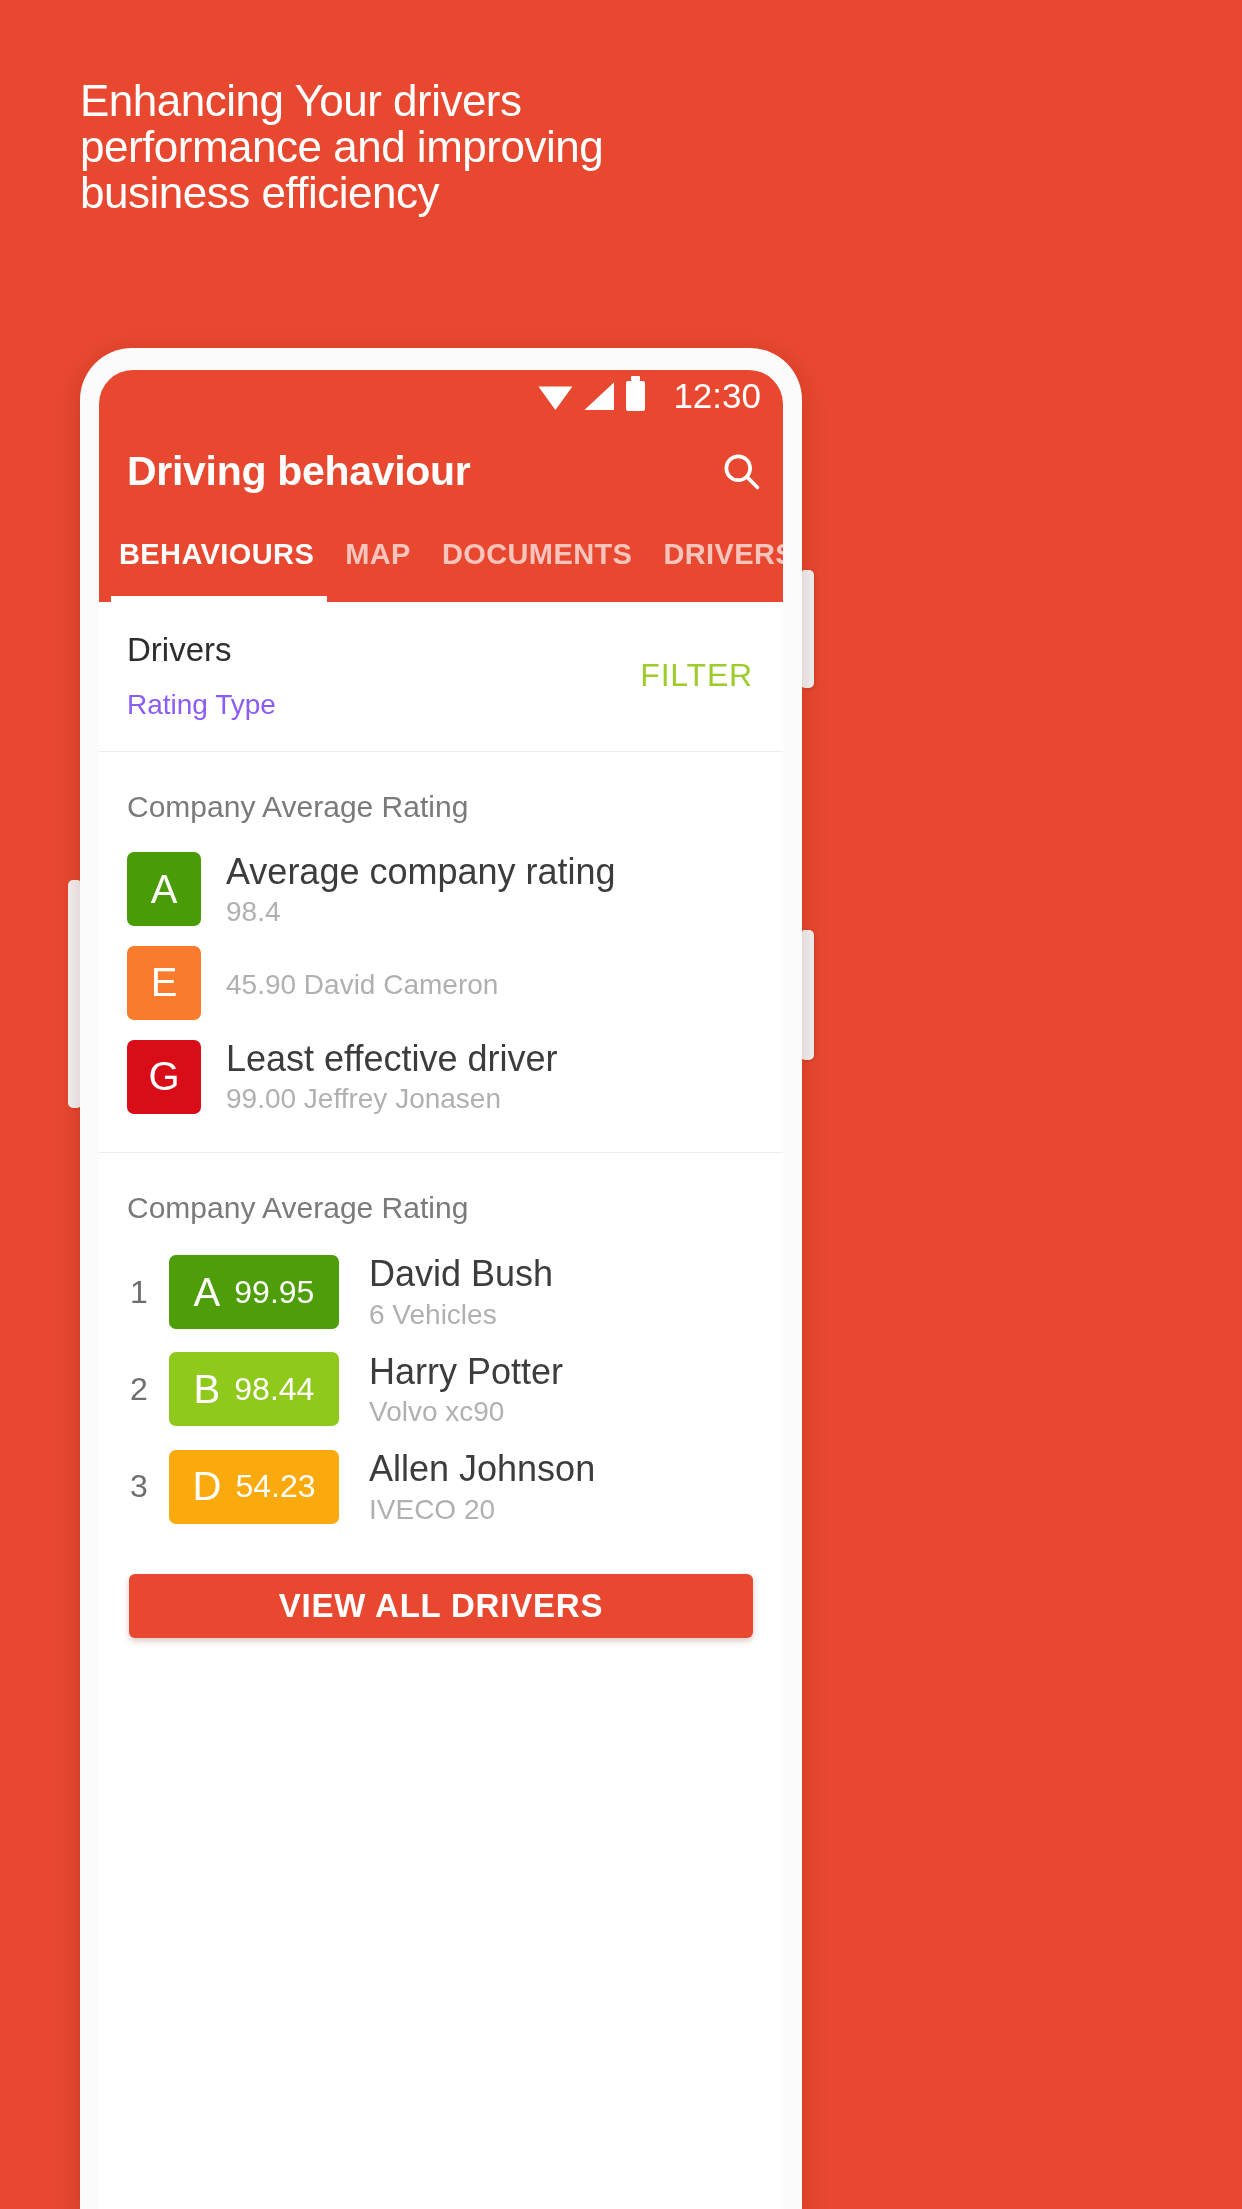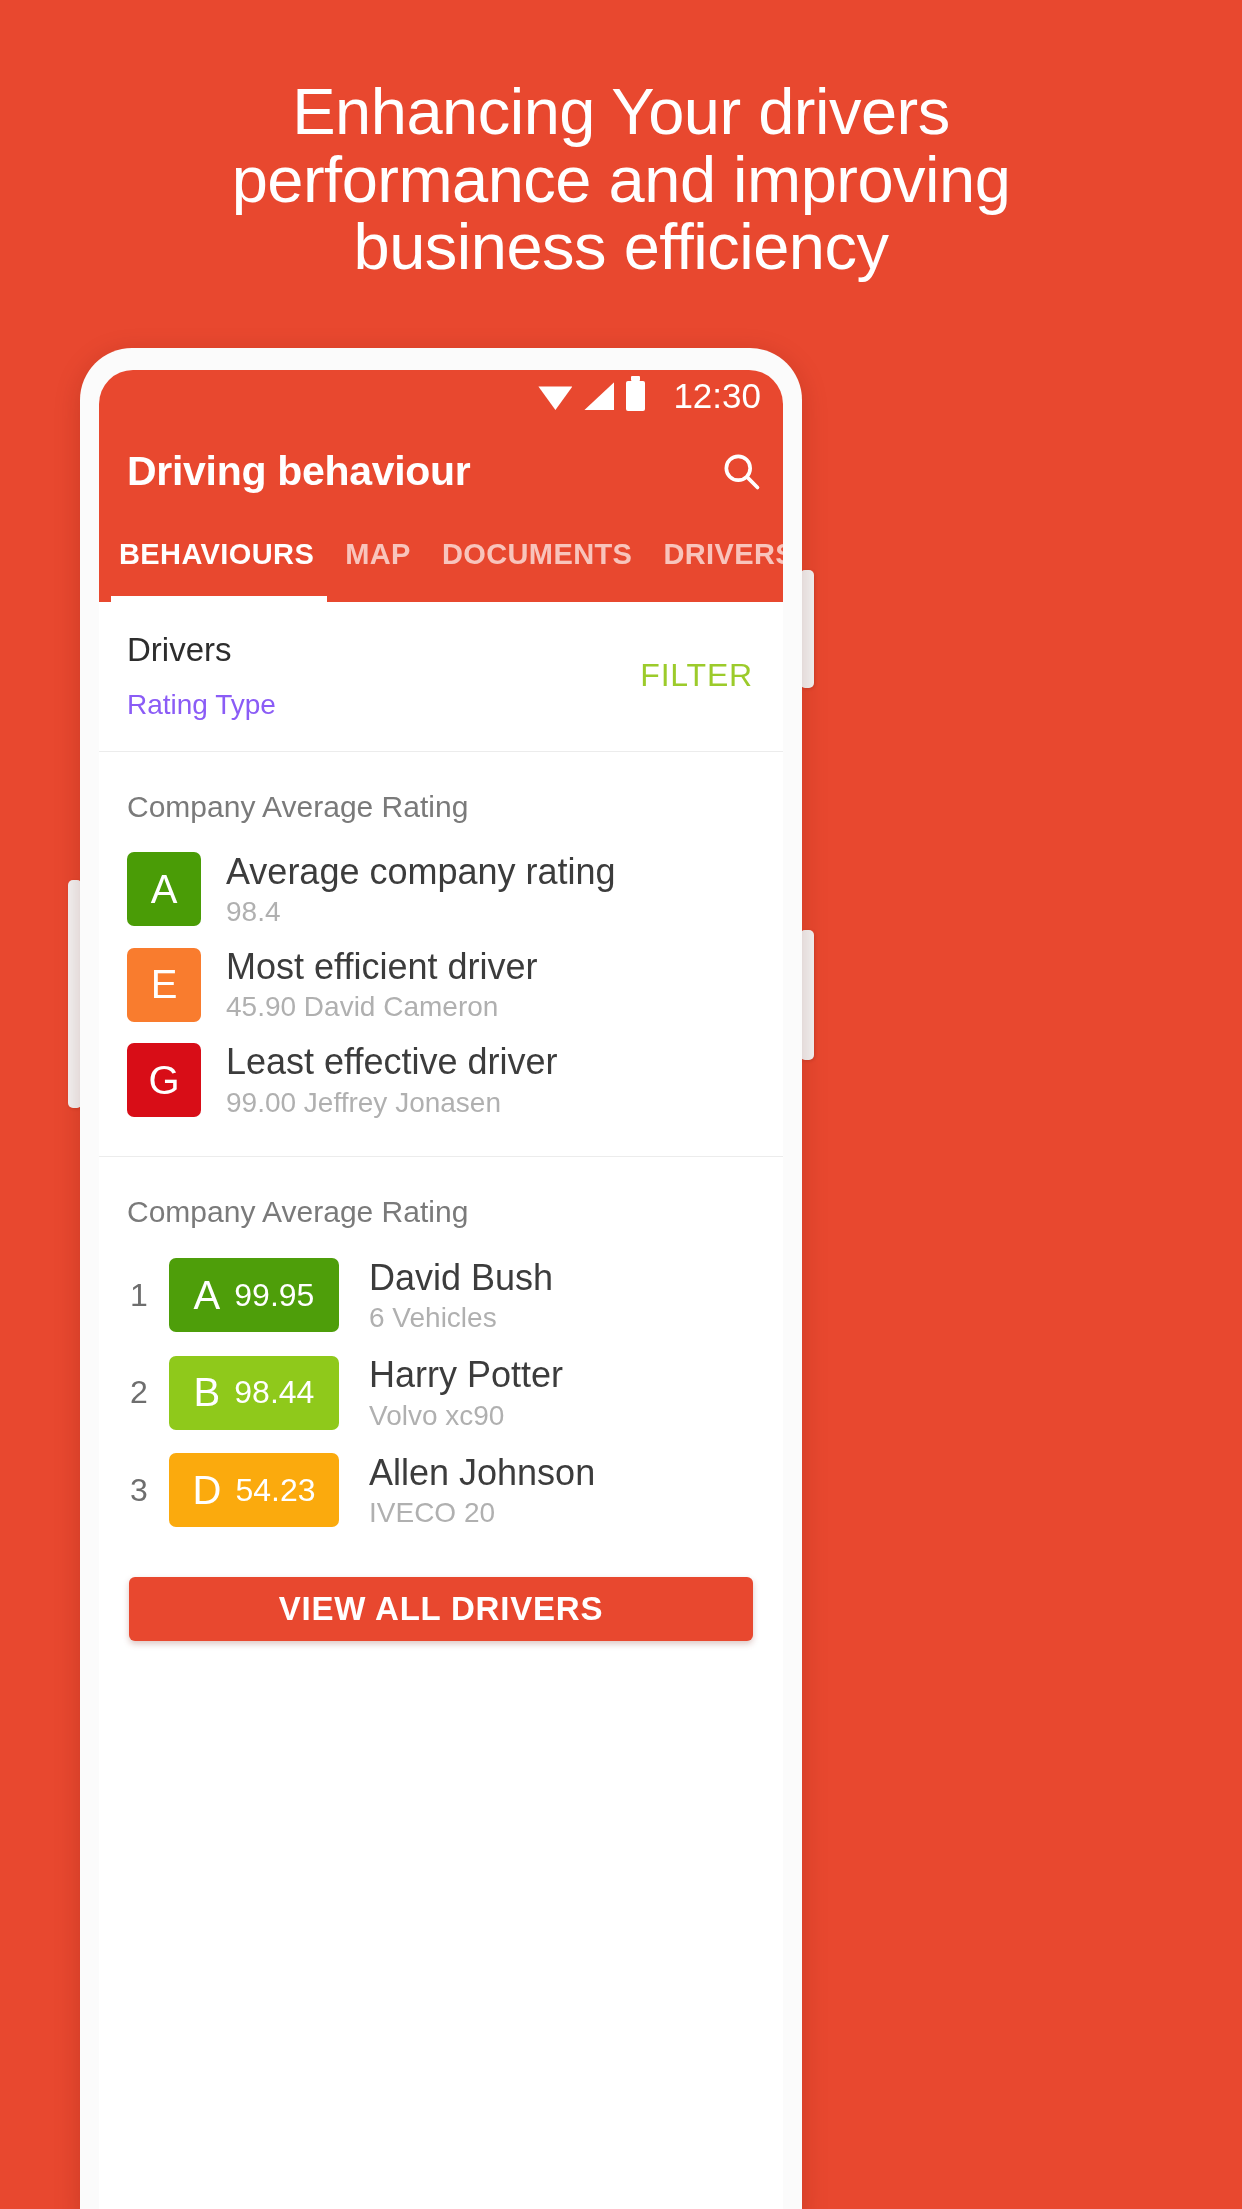--- a/index.html
+++ b/index.html
@@ -15,23 +15,22 @@
     font-family: "Liberation Sans", sans-serif;
     position: relative;
   }
 
   
   .headline {
     position: absolute;
     top: 78px;
     left: 0;
     width: 1242px;
-    text-align: center;
     color: #ffffff;
-    font-size: 65px;
+    font-size: 44px;
     line-height: 1.04;
     font-weight: 400;
     letter-spacing: -0.5px;
     padding: 0 80px;
   }
   .headline .hl-line { display: block; white-space: nowrap; }
 
   
   .phone {
     position: absolute;
@@ -306,21 +305,20 @@
           <div class="grade-badge" style="background:#4a9c06">A</div>
           <div class="sum-text">
             <div class="t1">Average company rating</div>
             <div class="t2">98.4</div>
           </div>
         </div>
 
         <div class="sum-item">
           <div class="grade-badge" style="background:#f97c2e">E</div>
           <div class="sum-text">
-            <div class="t1">Most efficient driver</div>
             <div class="t2">45.90 David Cameron</div>
           </div>
         </div>
 
         <div class="sum-item">
           <div class="grade-badge" style="background:#d80d17">G</div>
           <div class="sum-text">
             <div class="t1">Least effective driver</div>
             <div class="t2">99.00 Jeffrey Jonasen</div>
           </div>

